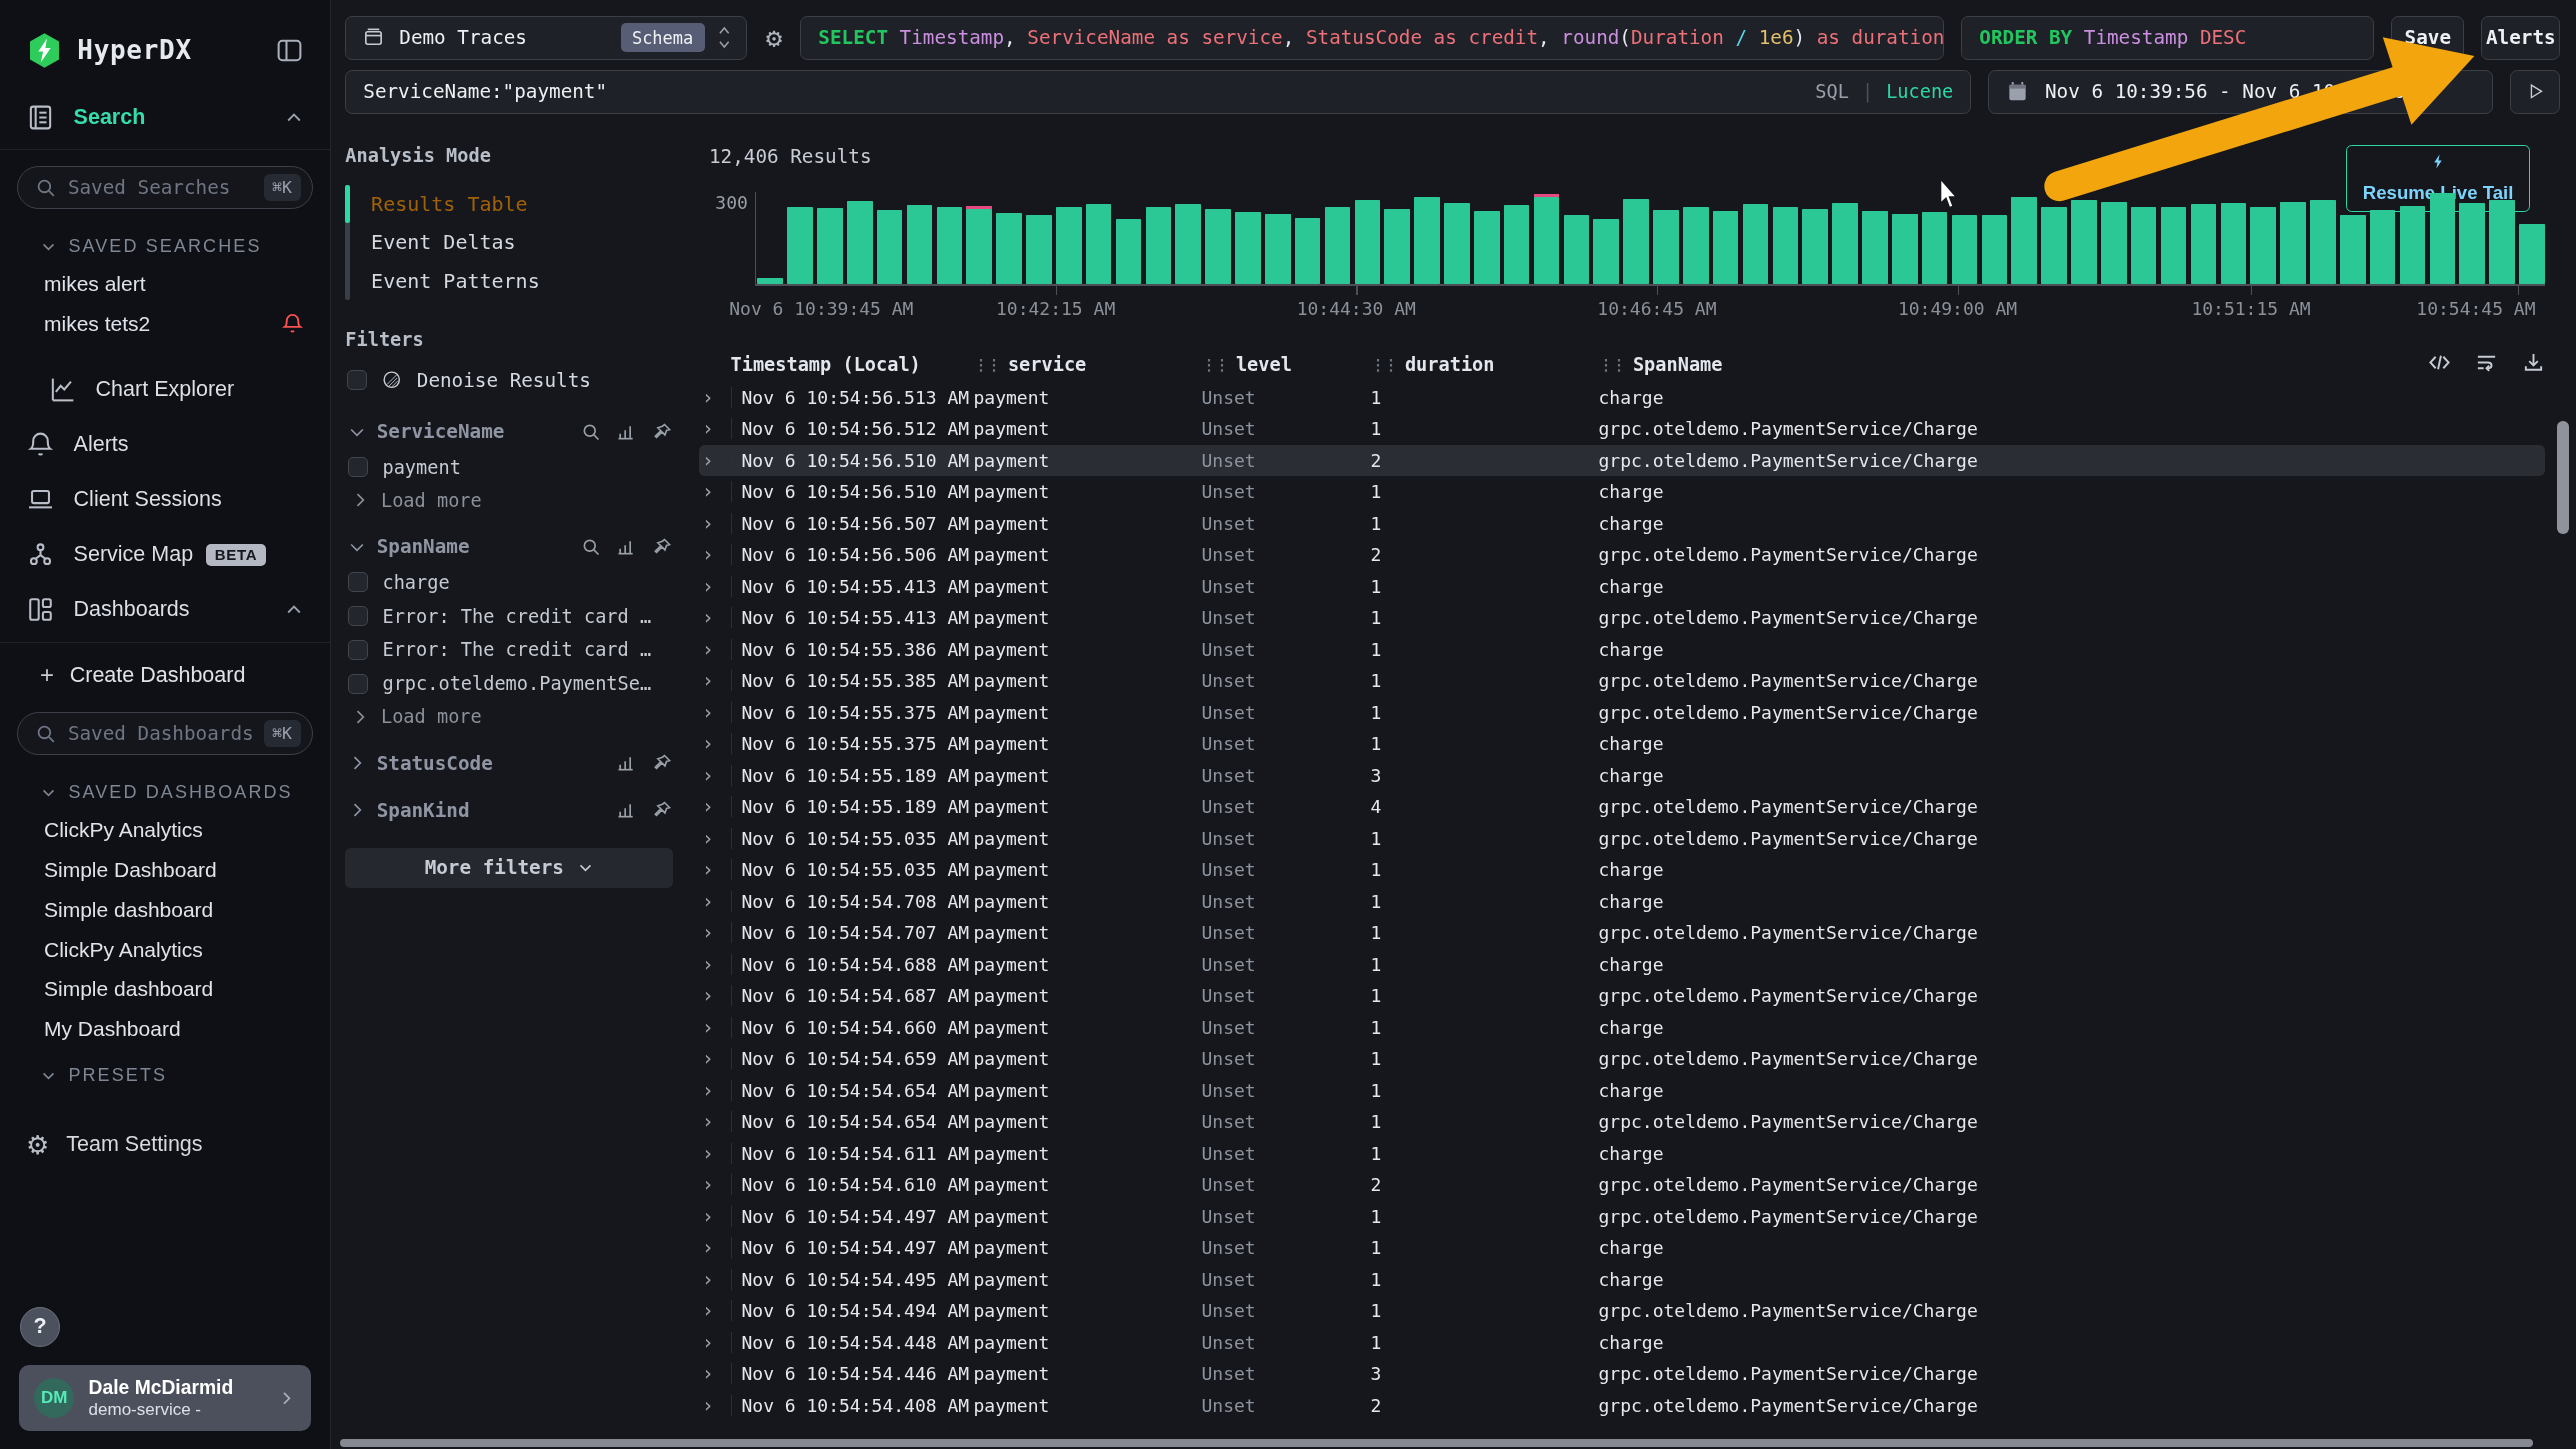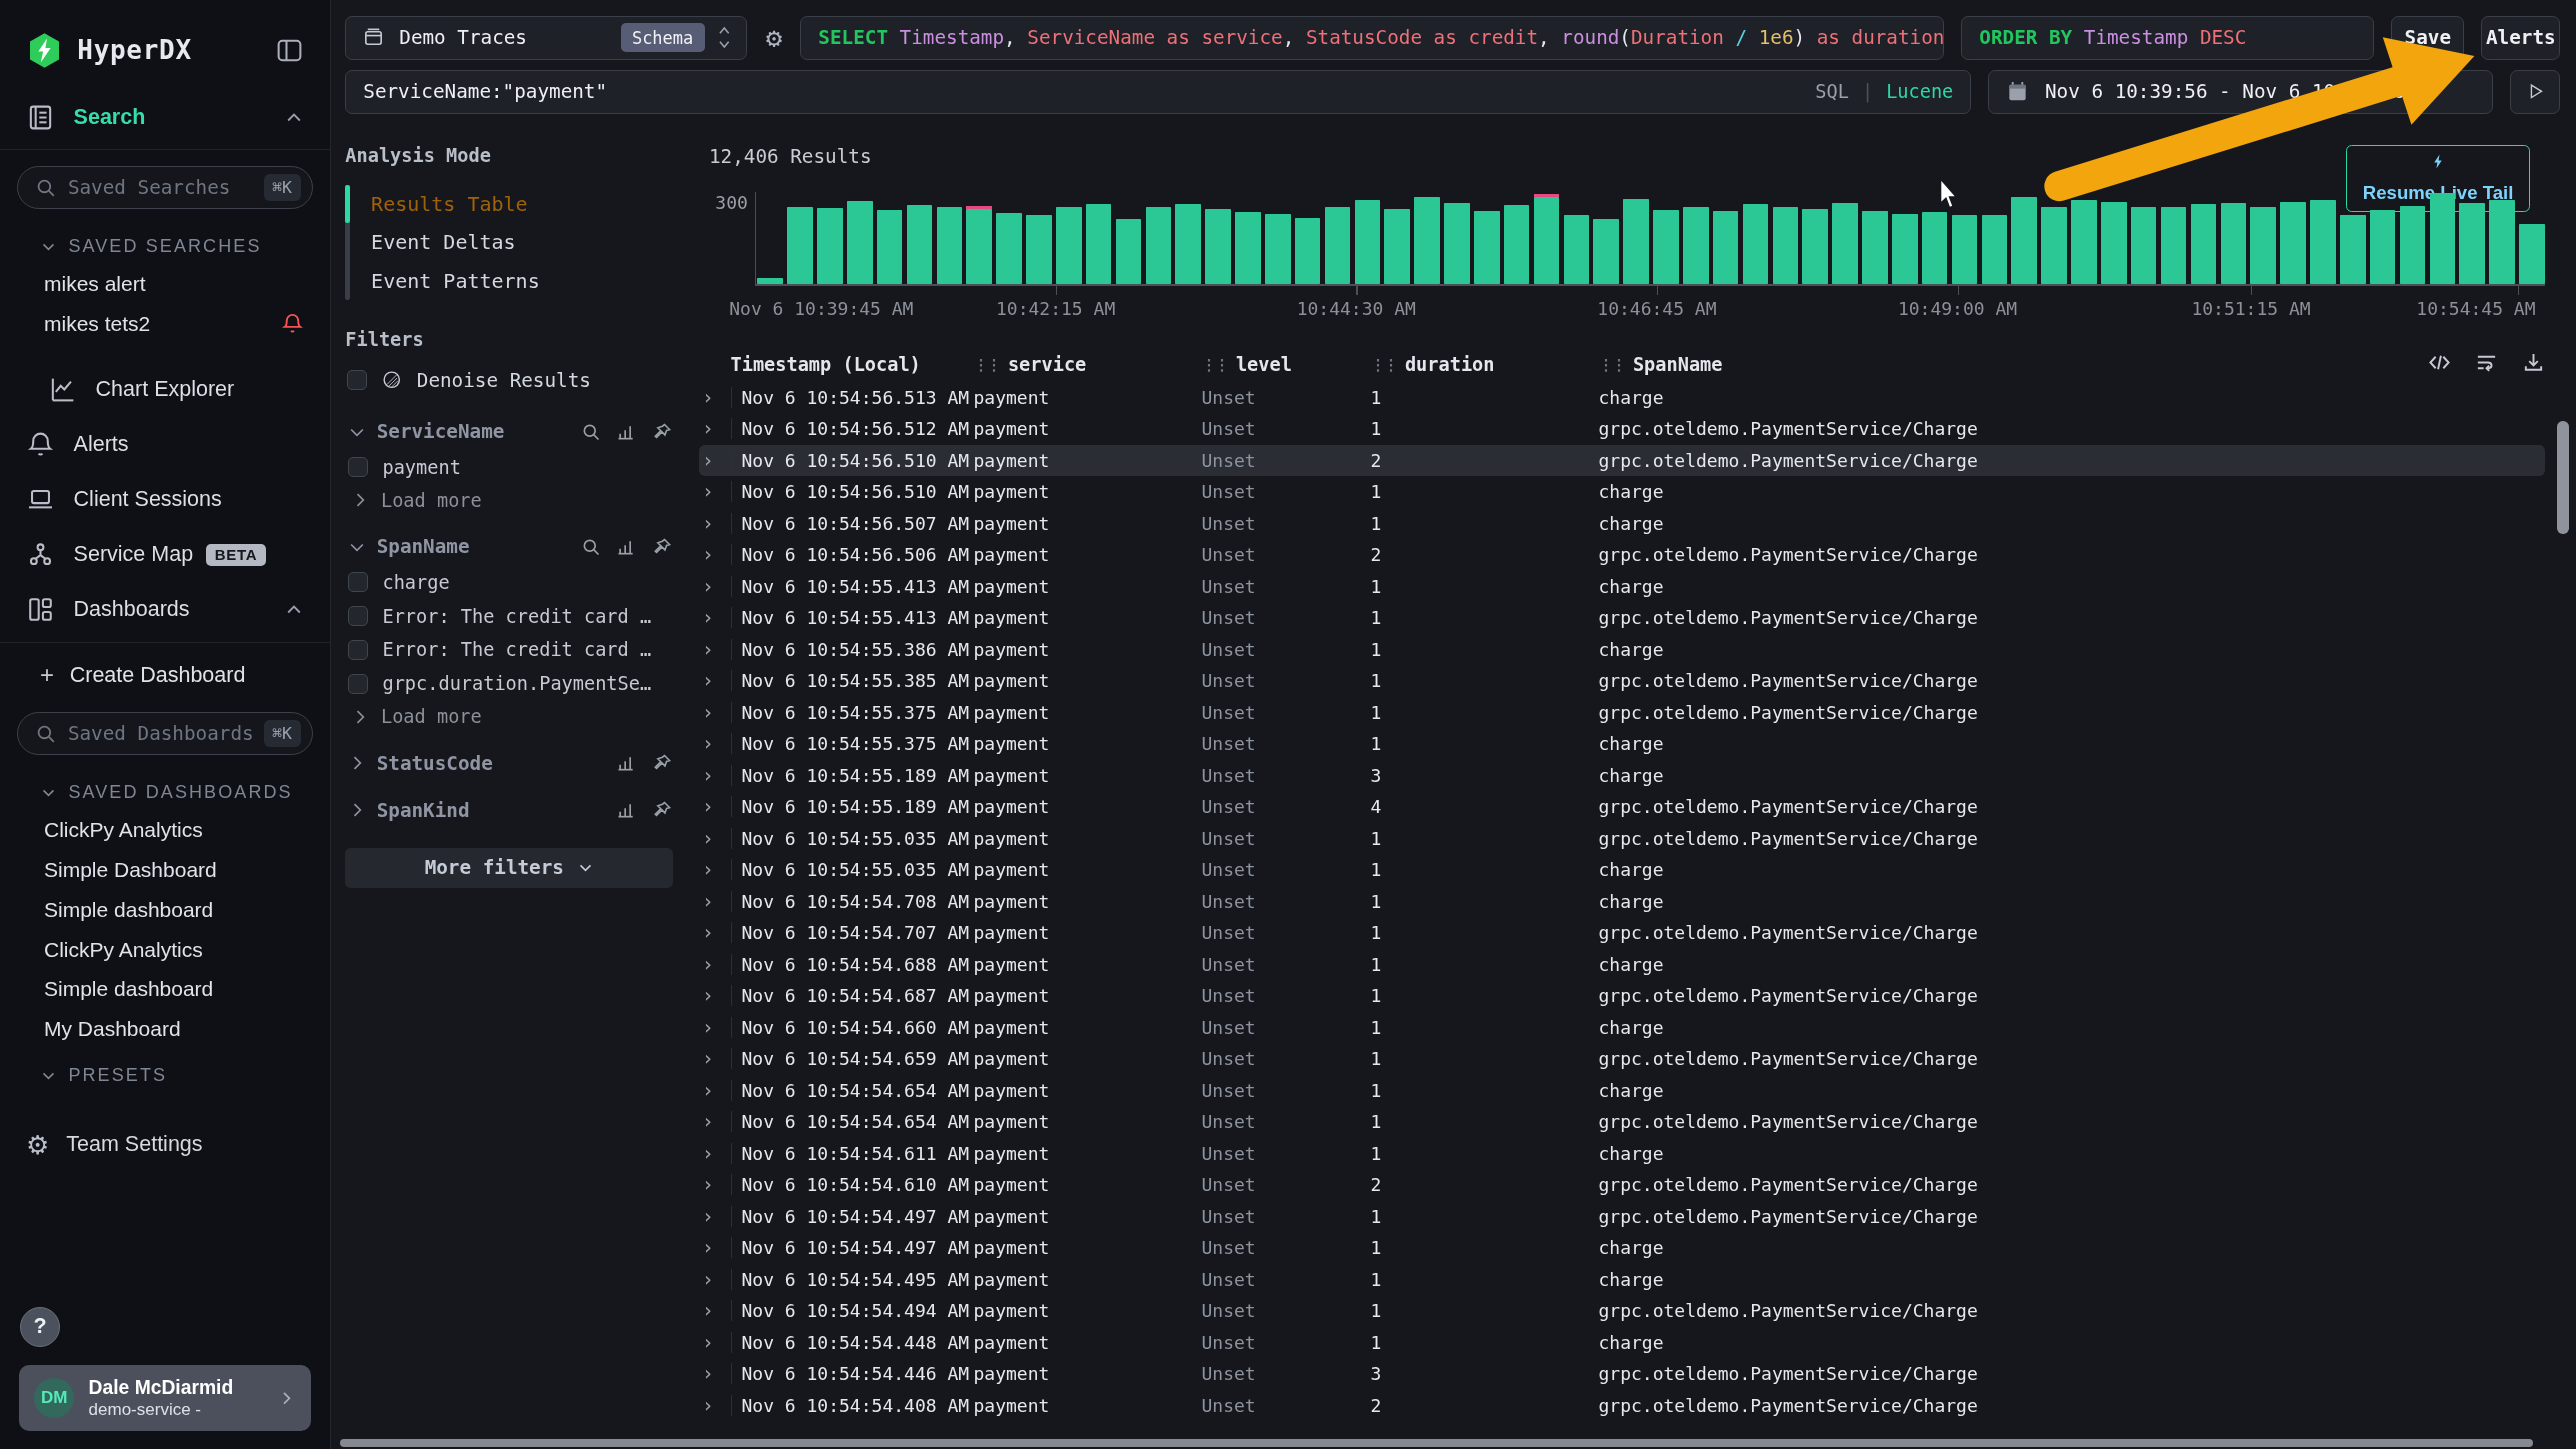--- a/index.html
+++ b/index.html
@@ -520,21 +520,21 @@
             <div class="filter-item">
               <div class="checkbox"></div>
               <span class="flabel">Error: The credit card …</span>
             </div>
             <div class="filter-item">
               <div class="checkbox"></div>
               <span class="flabel">Error: The credit card …</span>
             </div>
             <div class="filter-item">
               <div class="checkbox"></div>
-              <span class="flabel">grpc.duration.PaymentSe…</span>
+              <span class="flabel">grpc.oteldemo.PaymentSe…</span>
             </div>
             <div class="load-more">
               <svg class="" viewBox="0 0 24 24" fill="none" stroke="currentColor" stroke-width="2" style="width:20px;height:20px;flex-shrink:0">
                 <polyline points="9,5 16,12 9,19"></polyline>
               </svg>
               <span>Load more</span>
             </div>
           </div>
           <div class="filter-section">
             <div class="fs-header">

